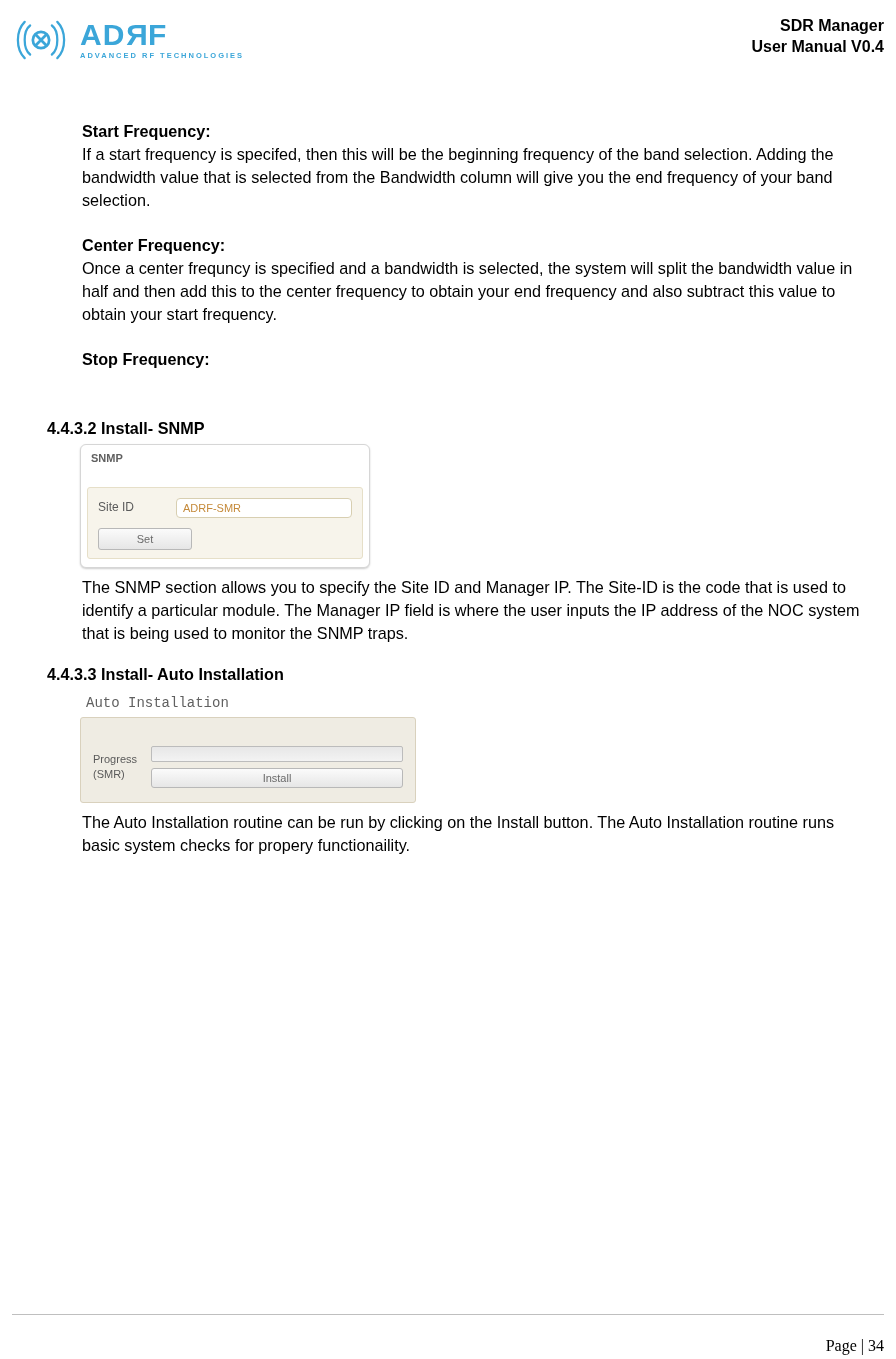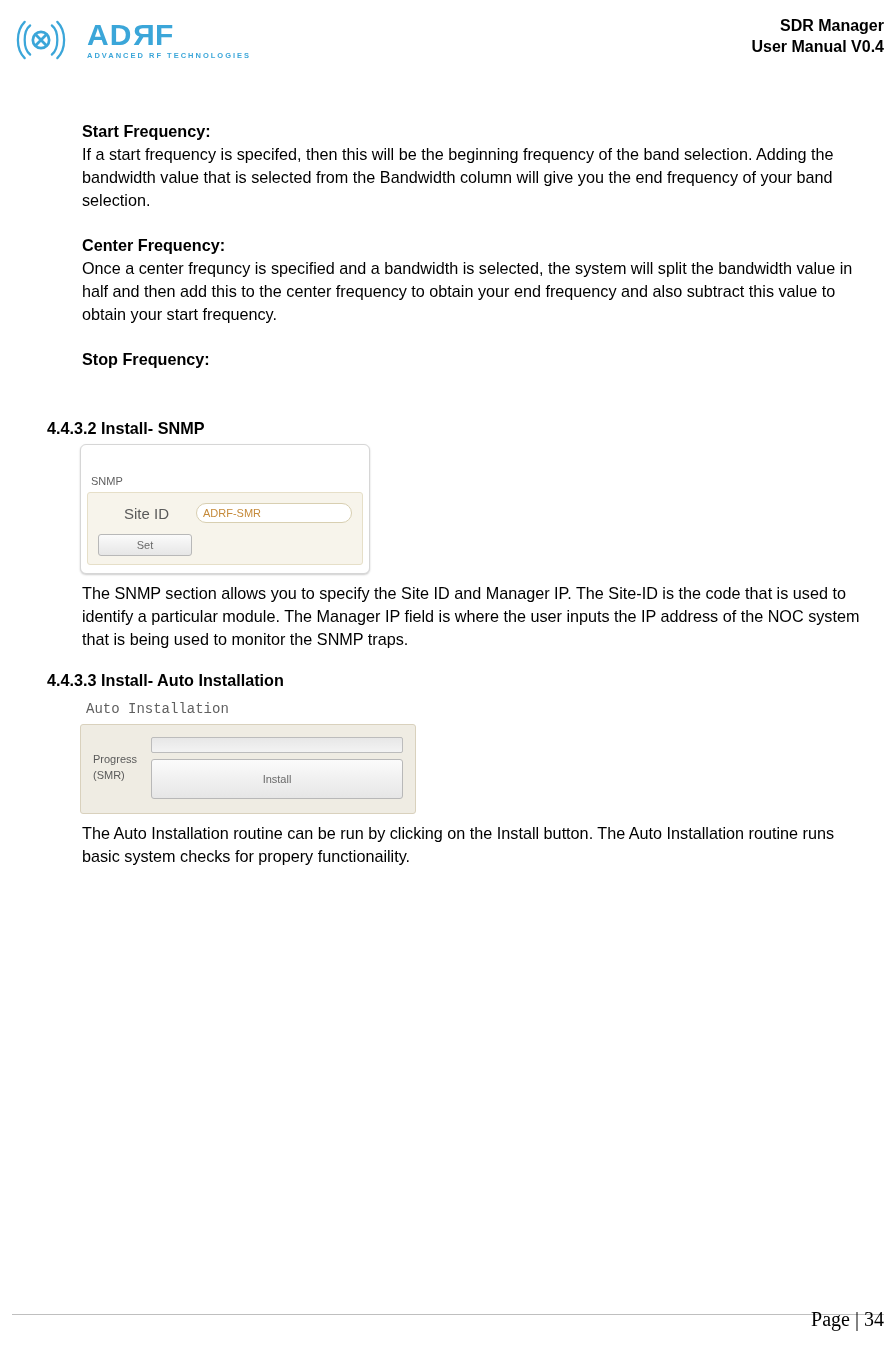--- a/index.html
+++ b/index.html
@@ -14,21 +14,21 @@
       padding: 16px 12px 0 12px;
     }
     .header {
       display: flex;
       align-items: flex-start;
       padding-bottom: 8px;
     }
     .logo-block {
       display: flex;
       align-items: center;
-      gap: 17px;
+      gap: 10px;
     }
     .logo-icon {
       width: 58px;
       height: 48px;
       position: relative;
     }
     .logo-icon svg { width: 100%; height: 100%; }
     .logo-text-wrap { display: flex; flex-direction: column; }
     .logo-main {
       font-family: Arial, sans-serif;
@@ -81,53 +81,51 @@
       background: #fff;
       box-shadow: 0 1px 2px rgba(0,0,0,0.2);
       border: 1px solid #d6d6d6;
       padding: 6px 0 8px 0;
       margin-bottom: 8px;
     }
     .panel-title {
       font-family: Verdana, Tahoma, sans-serif;
       font-size: 11px;
       color: #606060;
-      font-weight: 400;
-      padding: 0 10px 2px 10px;
-      margin-top: 23px;
+      font-weight: 700;
+      padding: 0 10px 20px 10px;
     }
     .panel-inner {
       margin: 0 6px;
       background: #f7f4eb;
       border: 1px solid #e6dfc8;
       border-radius: 3px;
       padding: 10px 10px 8px 10px;
     }
     .row {
       display: flex;
       align-items: center;
       margin-bottom: 6px;
     }
     .row-label {
       width: 78px;
       font-family: Verdana, Tahoma, sans-serif;
-      font-size: 15px;
+      font-size: 12px;
       color: #5a5a5a;
-      margin-left: 26px;
     }
     .row-input {
       flex: 1;
       height: 20px;
       padding: 0 6px;
       font-family: Verdana, Tahoma, sans-serif;
       font-size: 11px;
       color: #c58a3a;
       background: #fff;
       border: 1px solid #d8cfb1;
-      border-radius: 10px;
+      border-radius: 4px;
     }
     .btn-row {
       display: flex;
       justify-content: flex-start;
       padding-top: 4px;
     }
     .panel-btn {
       min-width: 94px;
       height: 22px;
       font-family: Verdana, Tahoma, sans-serif;
@@ -148,21 +146,21 @@
     .panel2-title {
       font-family: Liberation Mono, monospace;
       font-size: 14px;
       color: #606060;
       padding: 4px 2px 4px 6px;
     }
     .panel2-inner {
       background: #efece3;
       border: 1px solid #d9d1bd;
       border-radius: 3px;
-      padding: 12px 12px 14px 12px;
+      padding: 28px 12px 14px 12px;
       display: flex;
       align-items: center;
       gap: 14px;
     }
     .panel2-left {
       font-family: Verdana, Tahoma, sans-serif;
       font-size: 11px;
       color: #5a5a5a;
       line-height: 1.4;
     }
@@ -172,36 +170,36 @@
       gap: 6px;
       flex: 1;
     }
     .progress {
       height: 16px;
       background: linear-gradient(#e7e7e7, #f3f3f3);
       border: 1px solid #bcbcbc;
       border-radius: 2px;
     }
     .panel2-btn {
-      height: 40px;
+      height: 20px;
       font-family: Verdana, Tahoma, sans-serif;
       font-size: 11px;
       color: #6a6a6a;
       background: linear-gradient(#fbfbfb, #e6e6e6);
       border: 1px solid #b8b8b8;
       border-radius: 3px;
       cursor: pointer;
     }
     .desc { margin-top: 4px; margin-bottom: 18px; }
     .footer {
       position: absolute;
       right: 12px;
-      bottom: 28px;
+      bottom: 4px;
       font-family: "Times New Roman", Georgia, serif;
-      font-size: 20px;
+      font-size: 16px;
       color: #000;
       text-align: right;
     }
     .footer-rule {
       position: absolute;
       left: 12px;
       right: 12px;
       bottom: 44px;
       height: 0;
       border-top: 1px solid #bfbfbf;

